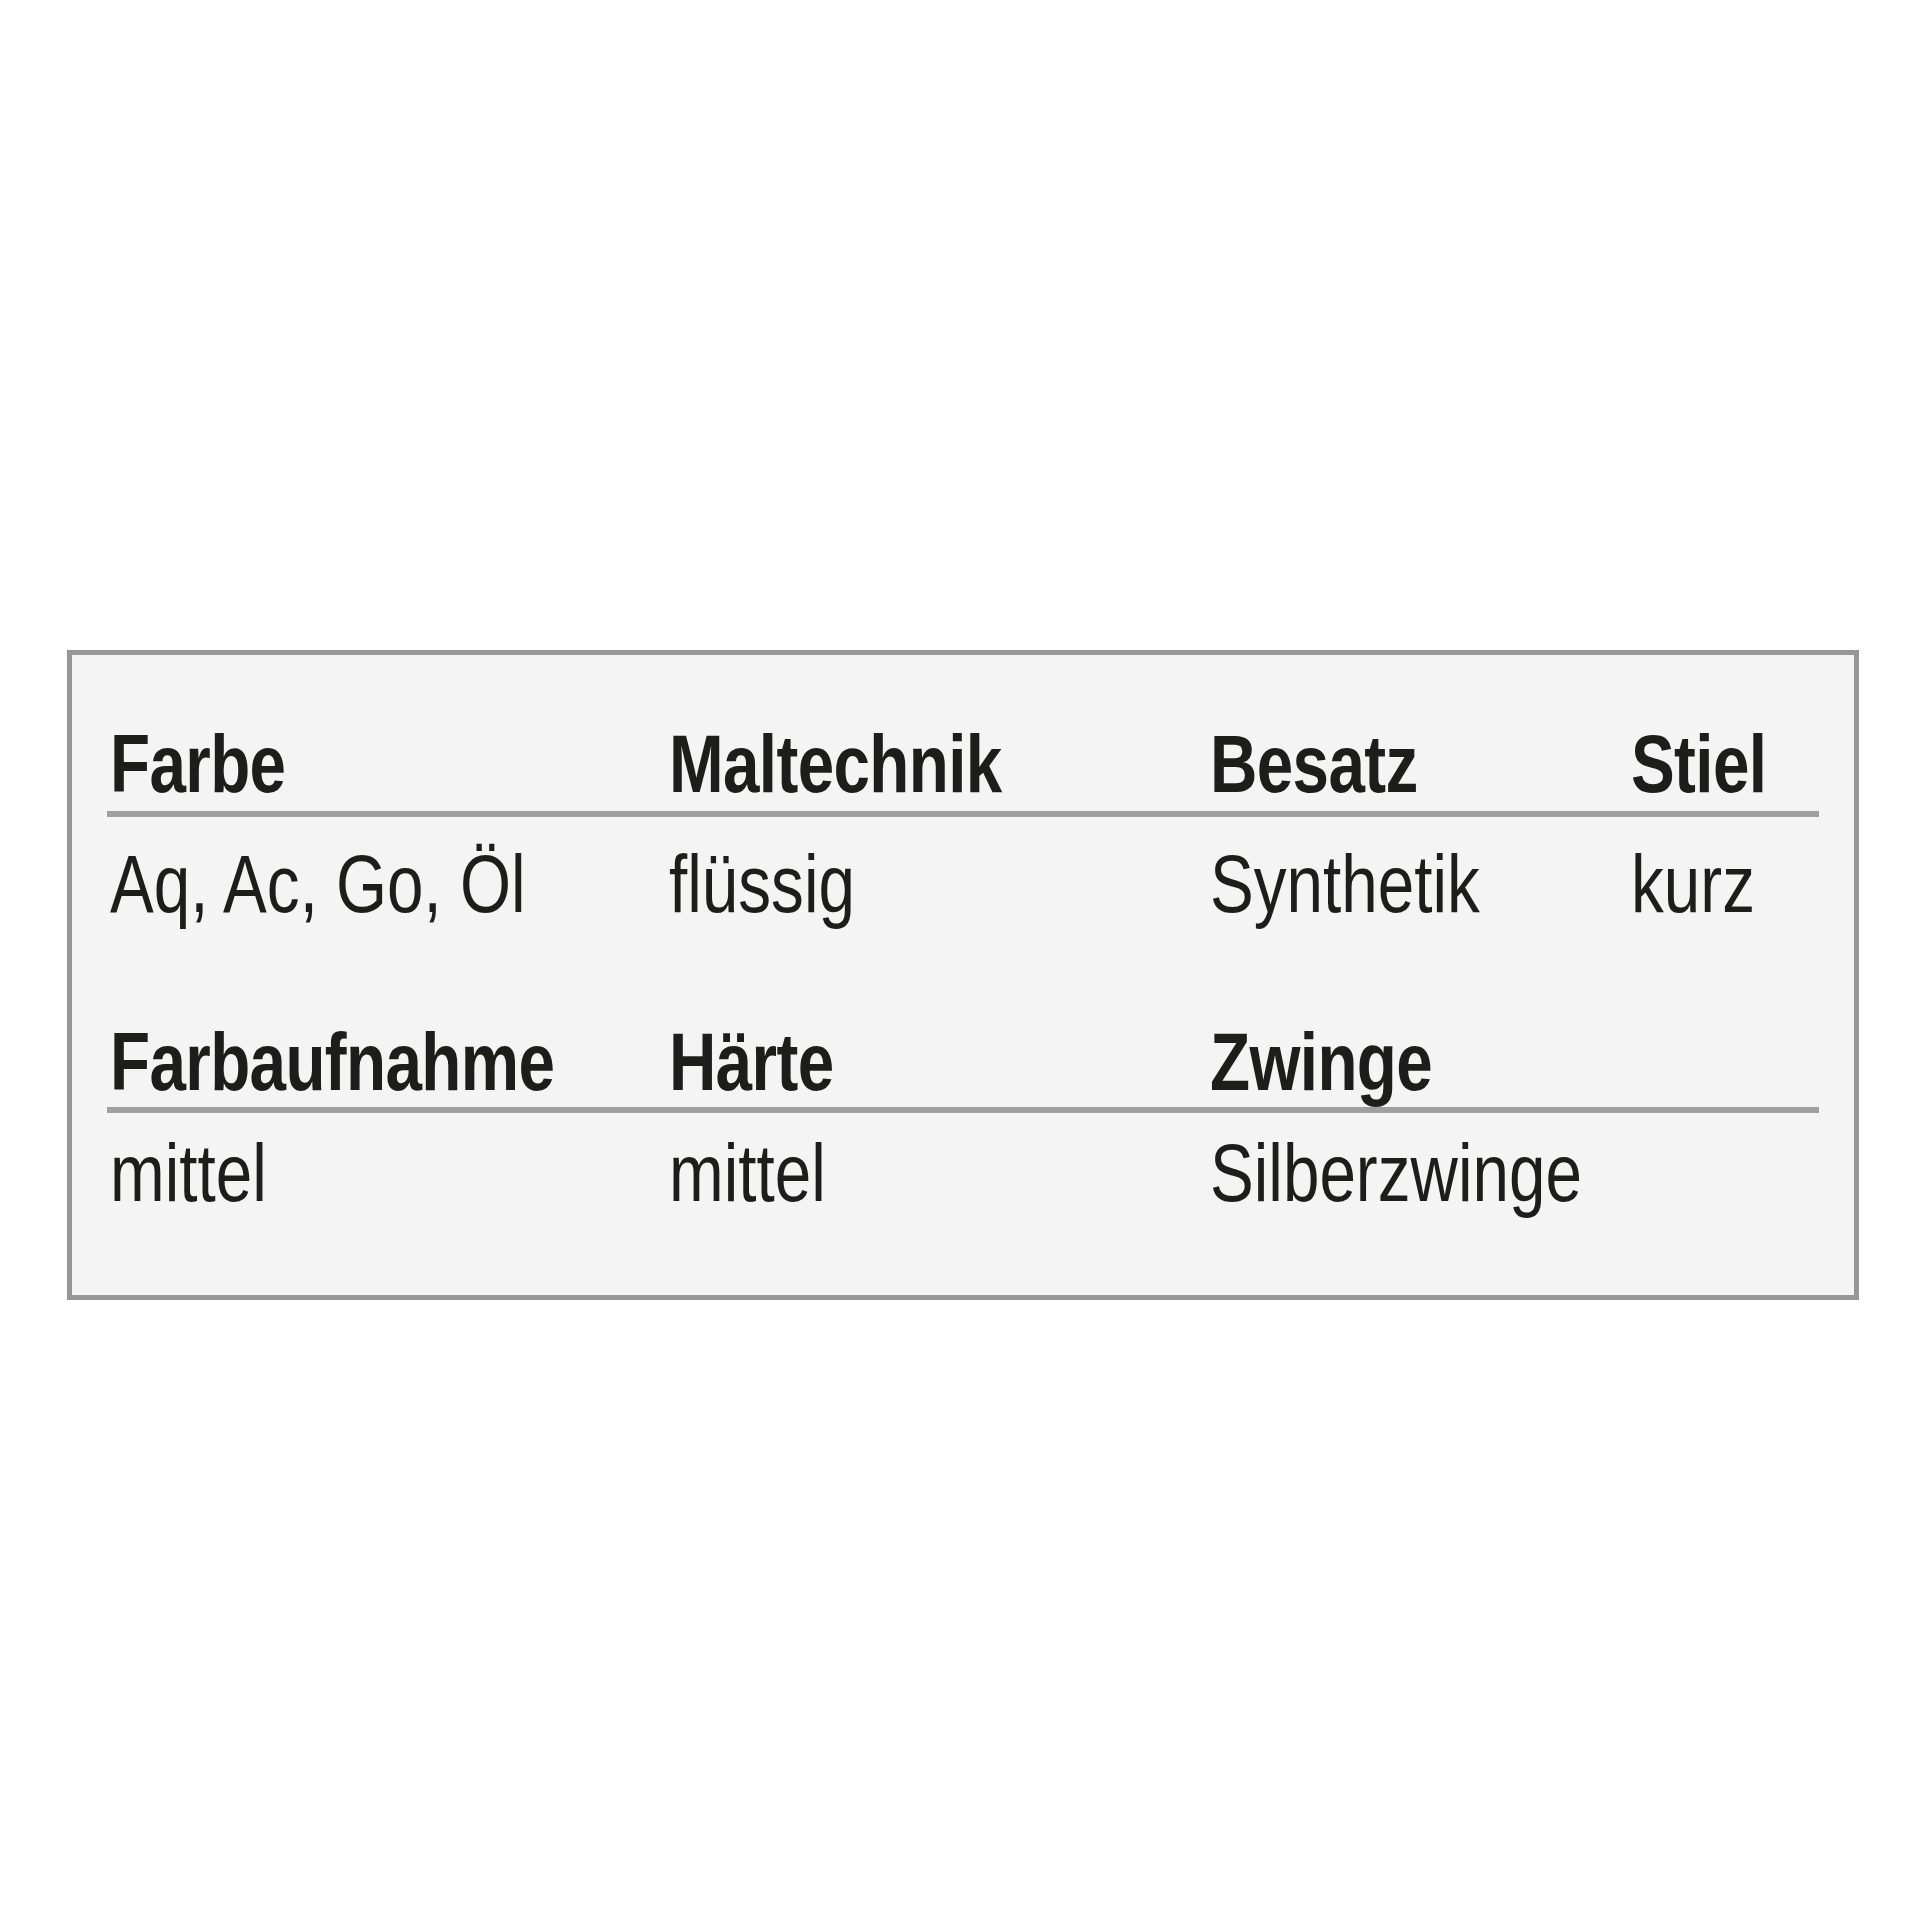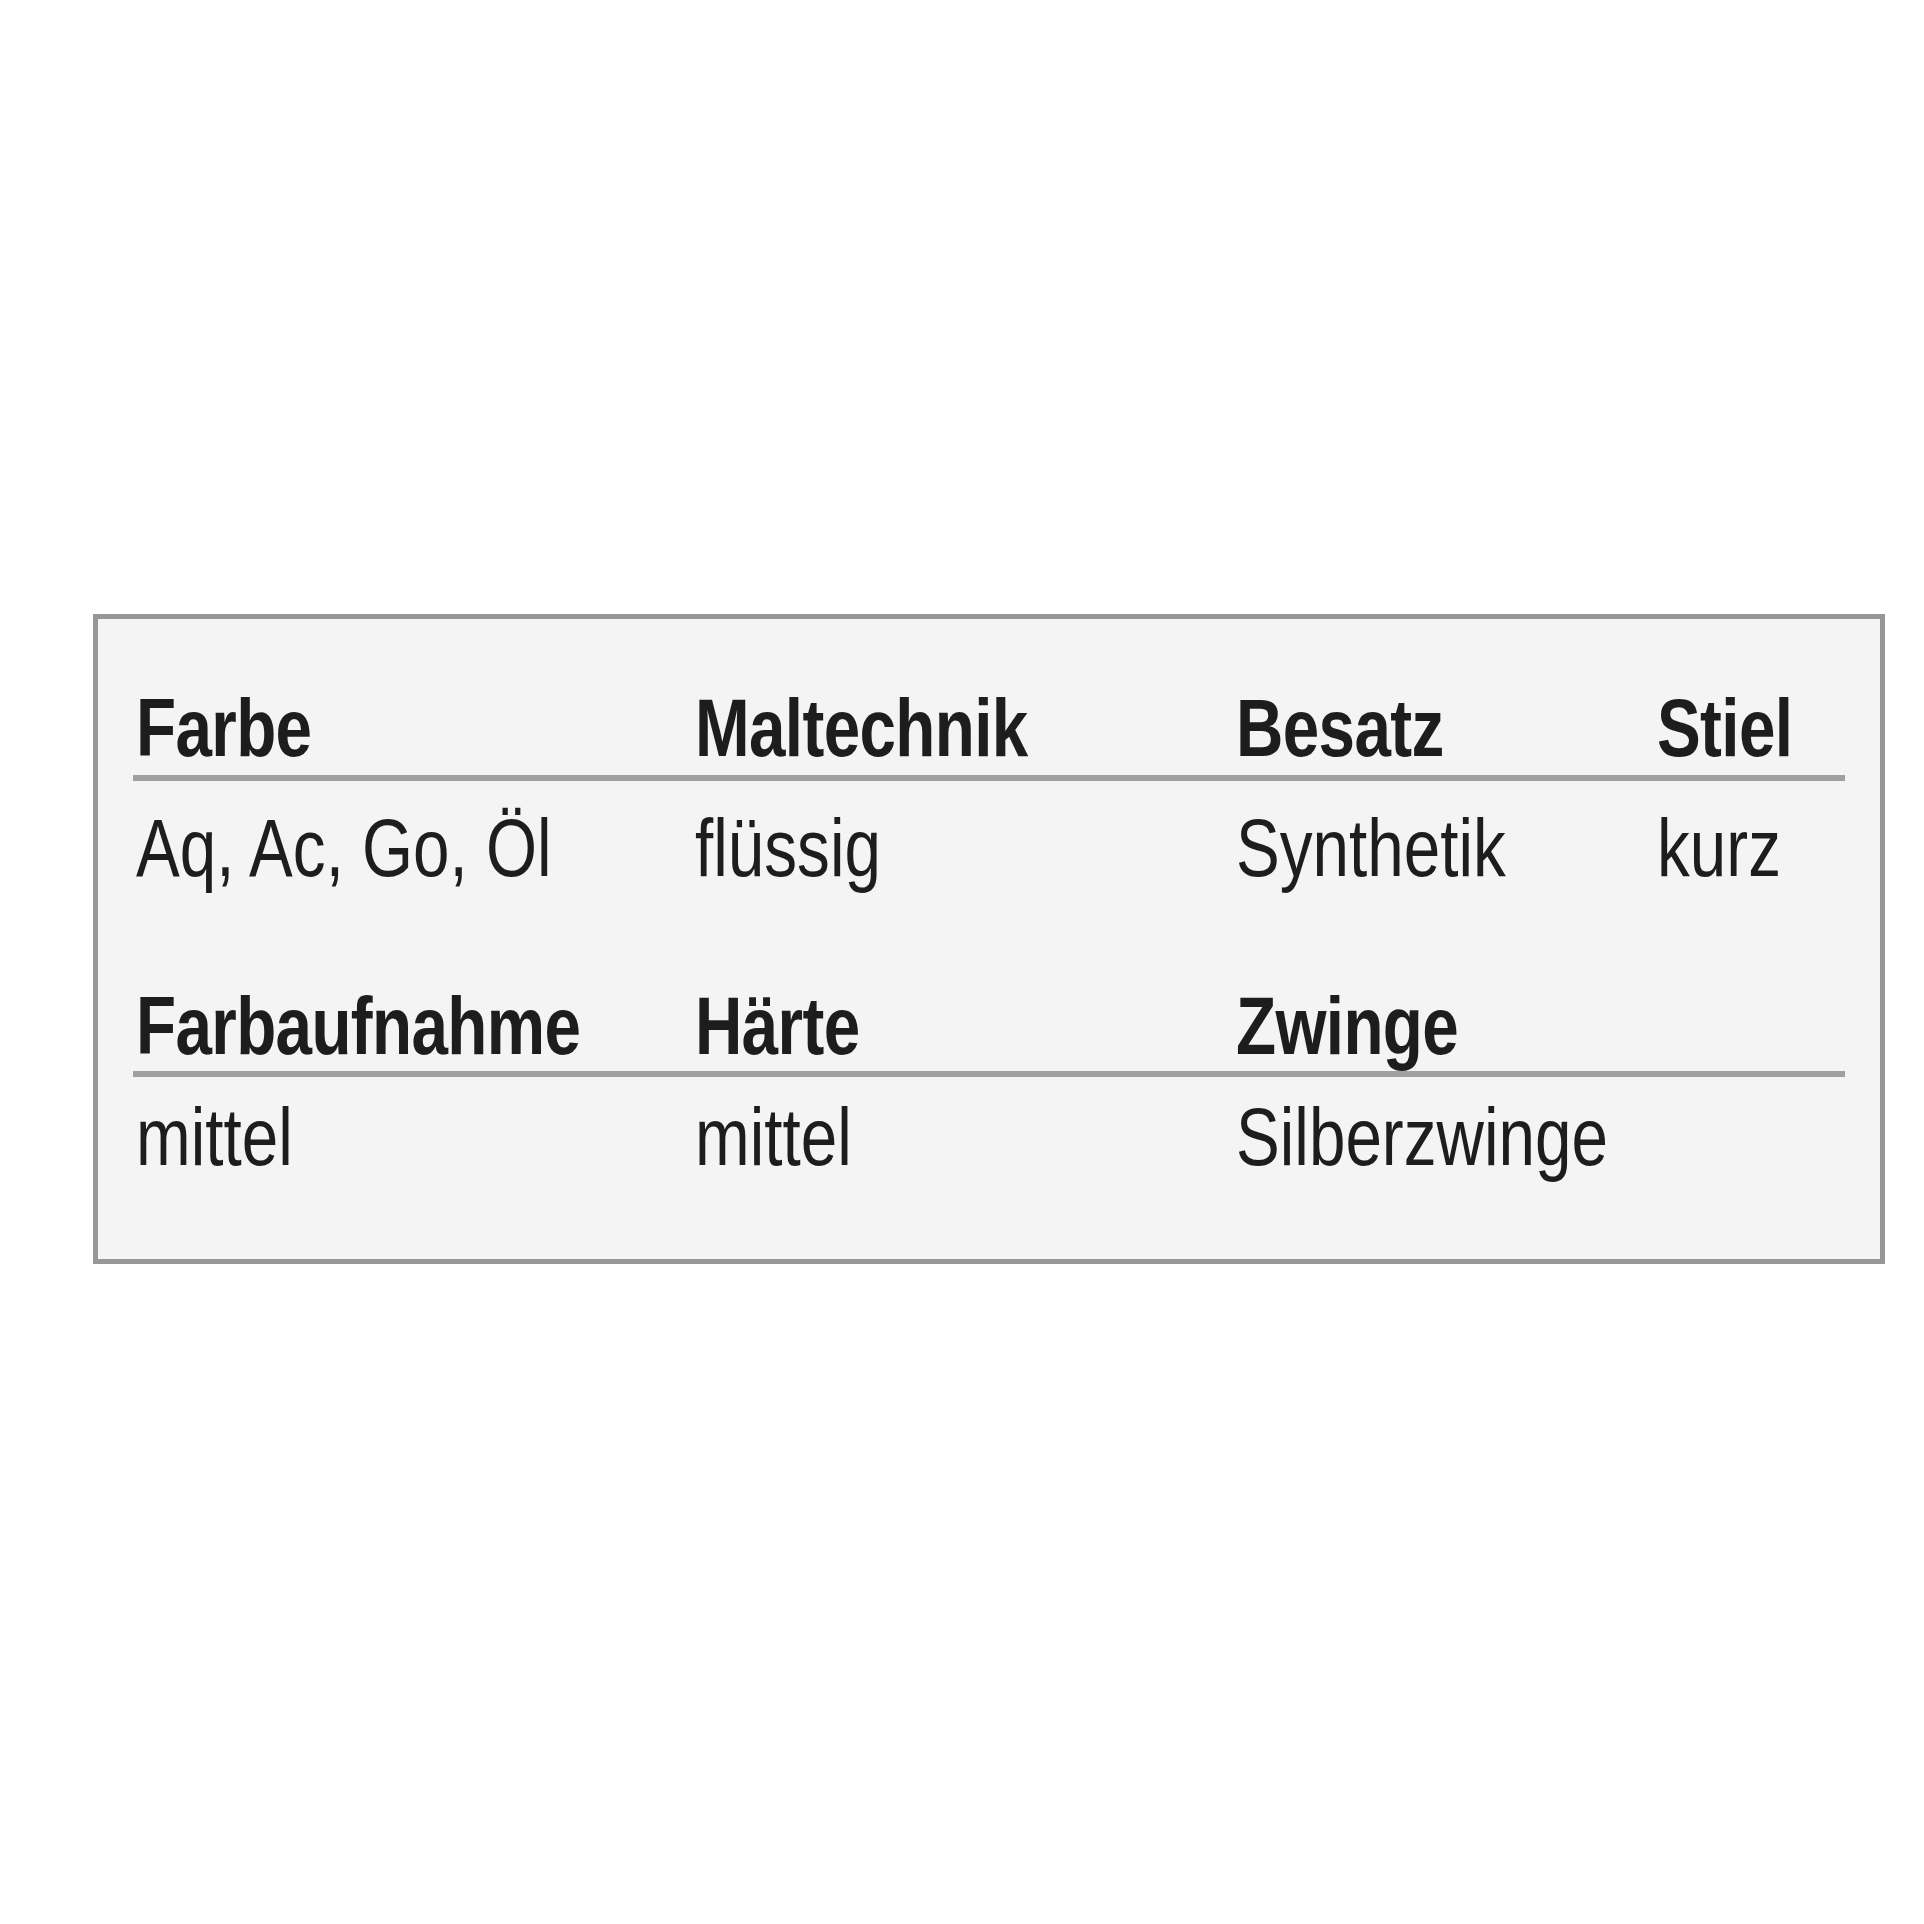--- a/index.html
+++ b/index.html
@@ -19,26 +19,25 @@
   }
   .canvas {
     position: relative;
     width: 1925px;
     height: 1925px;
     background: var(--page_background);
   }
   .spec-panel {
     position: absolute;
     left: 67px;
-    top: 614px;
+    top: 650px;
     width: 1792px;
     height: 650px;
     background: var(--background);
     border: 5.6px solid var(--border);
-    margin-left: 26px;
   }
   .divider {
     position: absolute;
     left: 35px;
     width: 1712px;
     height: 6.4px;
     background: var(--divider);
   }
   .d1 { top: 156px; }
   .d2 { top: 452px; }

